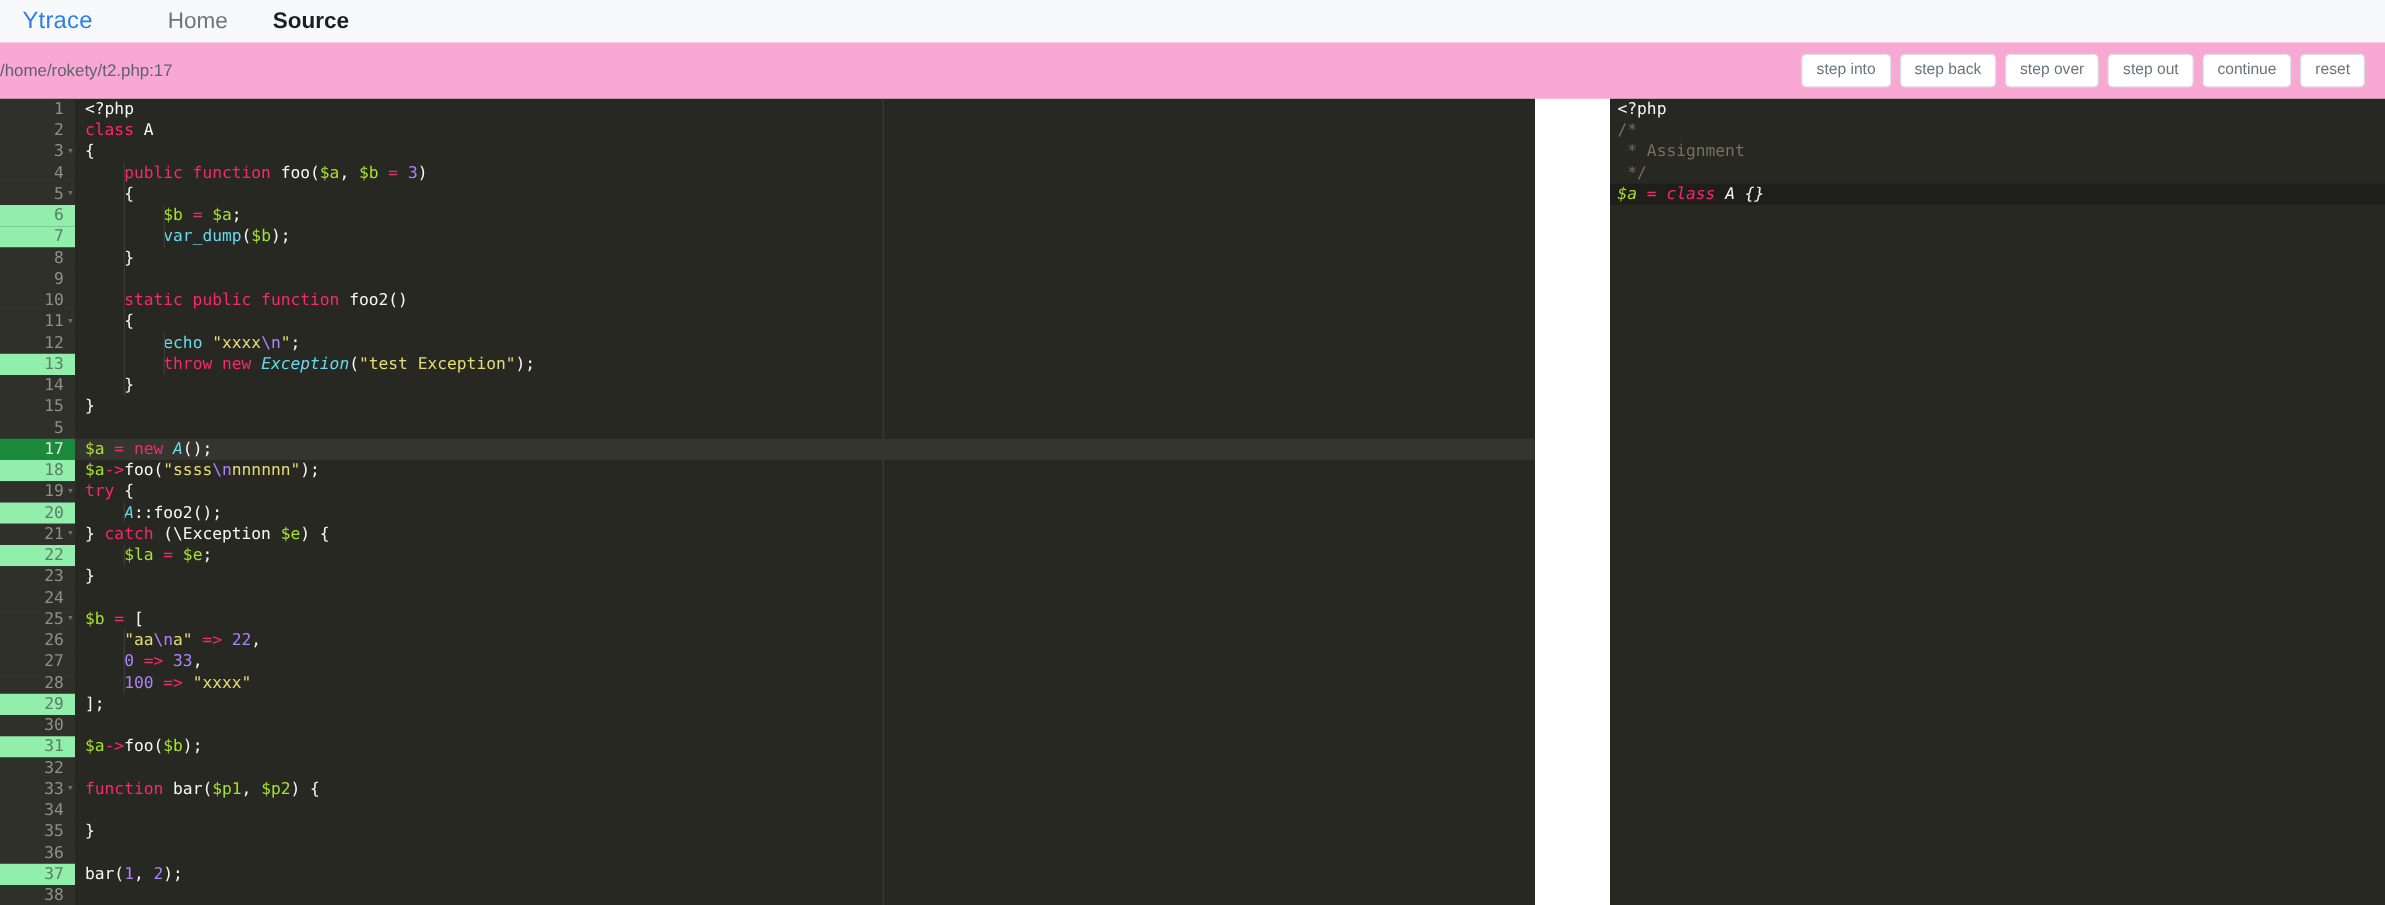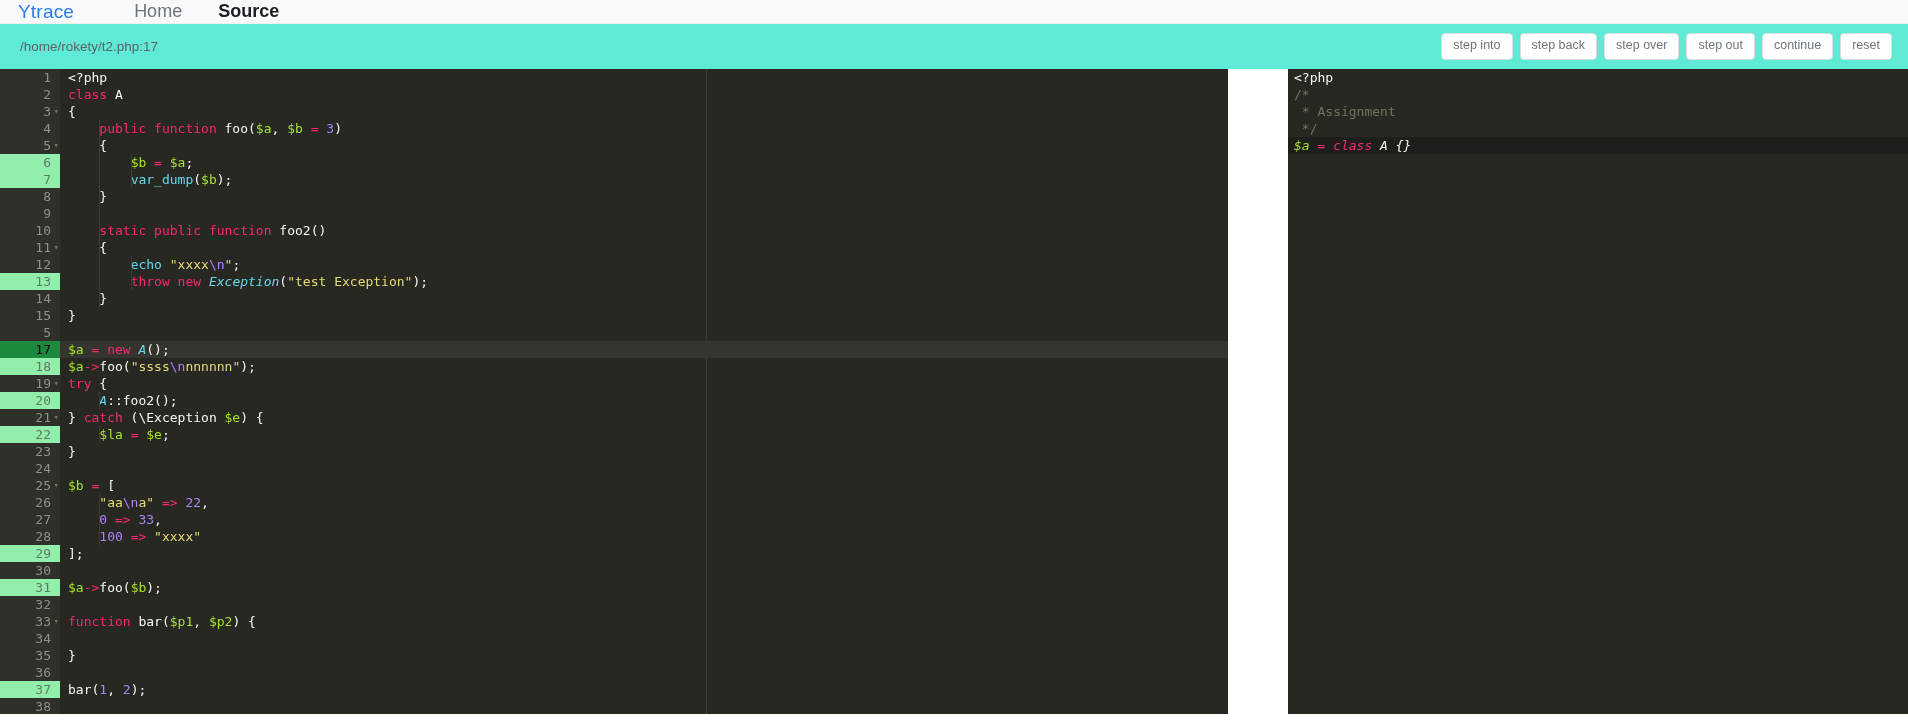--- a/index.html
+++ b/index.html
@@ -7,21 +7,21 @@
   html, body {
     margin: 0; padding: 0;
     width: 1908px; height: 724px;
     background: #ffffff;
     font-family: "Liberation Sans", sans-serif;
     overflow: hidden;
   }
 
   
   .navbar {
-    height: 24px;
+    height: 34px;
     background: #f8f9fa;
     display: flex;
     align-items: center;
     padding: 0 0 0 18px;
     border-bottom: 1px solid #f0f0f0;
   }
   .brand {
     color: #2a7ef0;
     font-size: 19px;
     font-weight: 400;
@@ -35,24 +35,24 @@
     color: #6c757d;
     margin-right: 36px;
     text-decoration: none;
     cursor: pointer;
   }
   .nav-link.active { color: #1b1f23; font-weight: 600; }
 
   
   .subbar {
     height: 45px;
-    background: #5eead4;
+    background: #f9a8d4;
     display: flex;
     align-items: center;
-    padding: 0 16px 0 20px;
+    padding: 0 16px 0 0;
     position: relative;
   }
   .filepath {
     font-size: 13.5px;
     color: #5c636a;
     flex: 1;
   }
   .controls { display: flex; gap: 7px; }
   .btn {
     font-family: "Liberation Sans", sans-serif;
@@ -106,21 +106,21 @@
     min-width: 60px;
     text-align: right;
     padding-right: 9px;
     color: #8f908a;
     background: #2f302a;
     user-select: none;
     position: relative;
     cursor: pointer;
   }
   .gutter.hit      { background: #92eeab; color: #5f7a66; }
-  .gutter.current  { background: #1b8a3c; color: #000000; }
+  .gutter.current  { background: #1b8a3c; color: #e5e5e5; }
   .fold {
     position: absolute;
     right: 1px; top: 1px;
     color: #75715e;
     font-size: 9px;
     line-height: 15px;
   }
   .code {
     flex: 1;
     padding-left: 8px;

